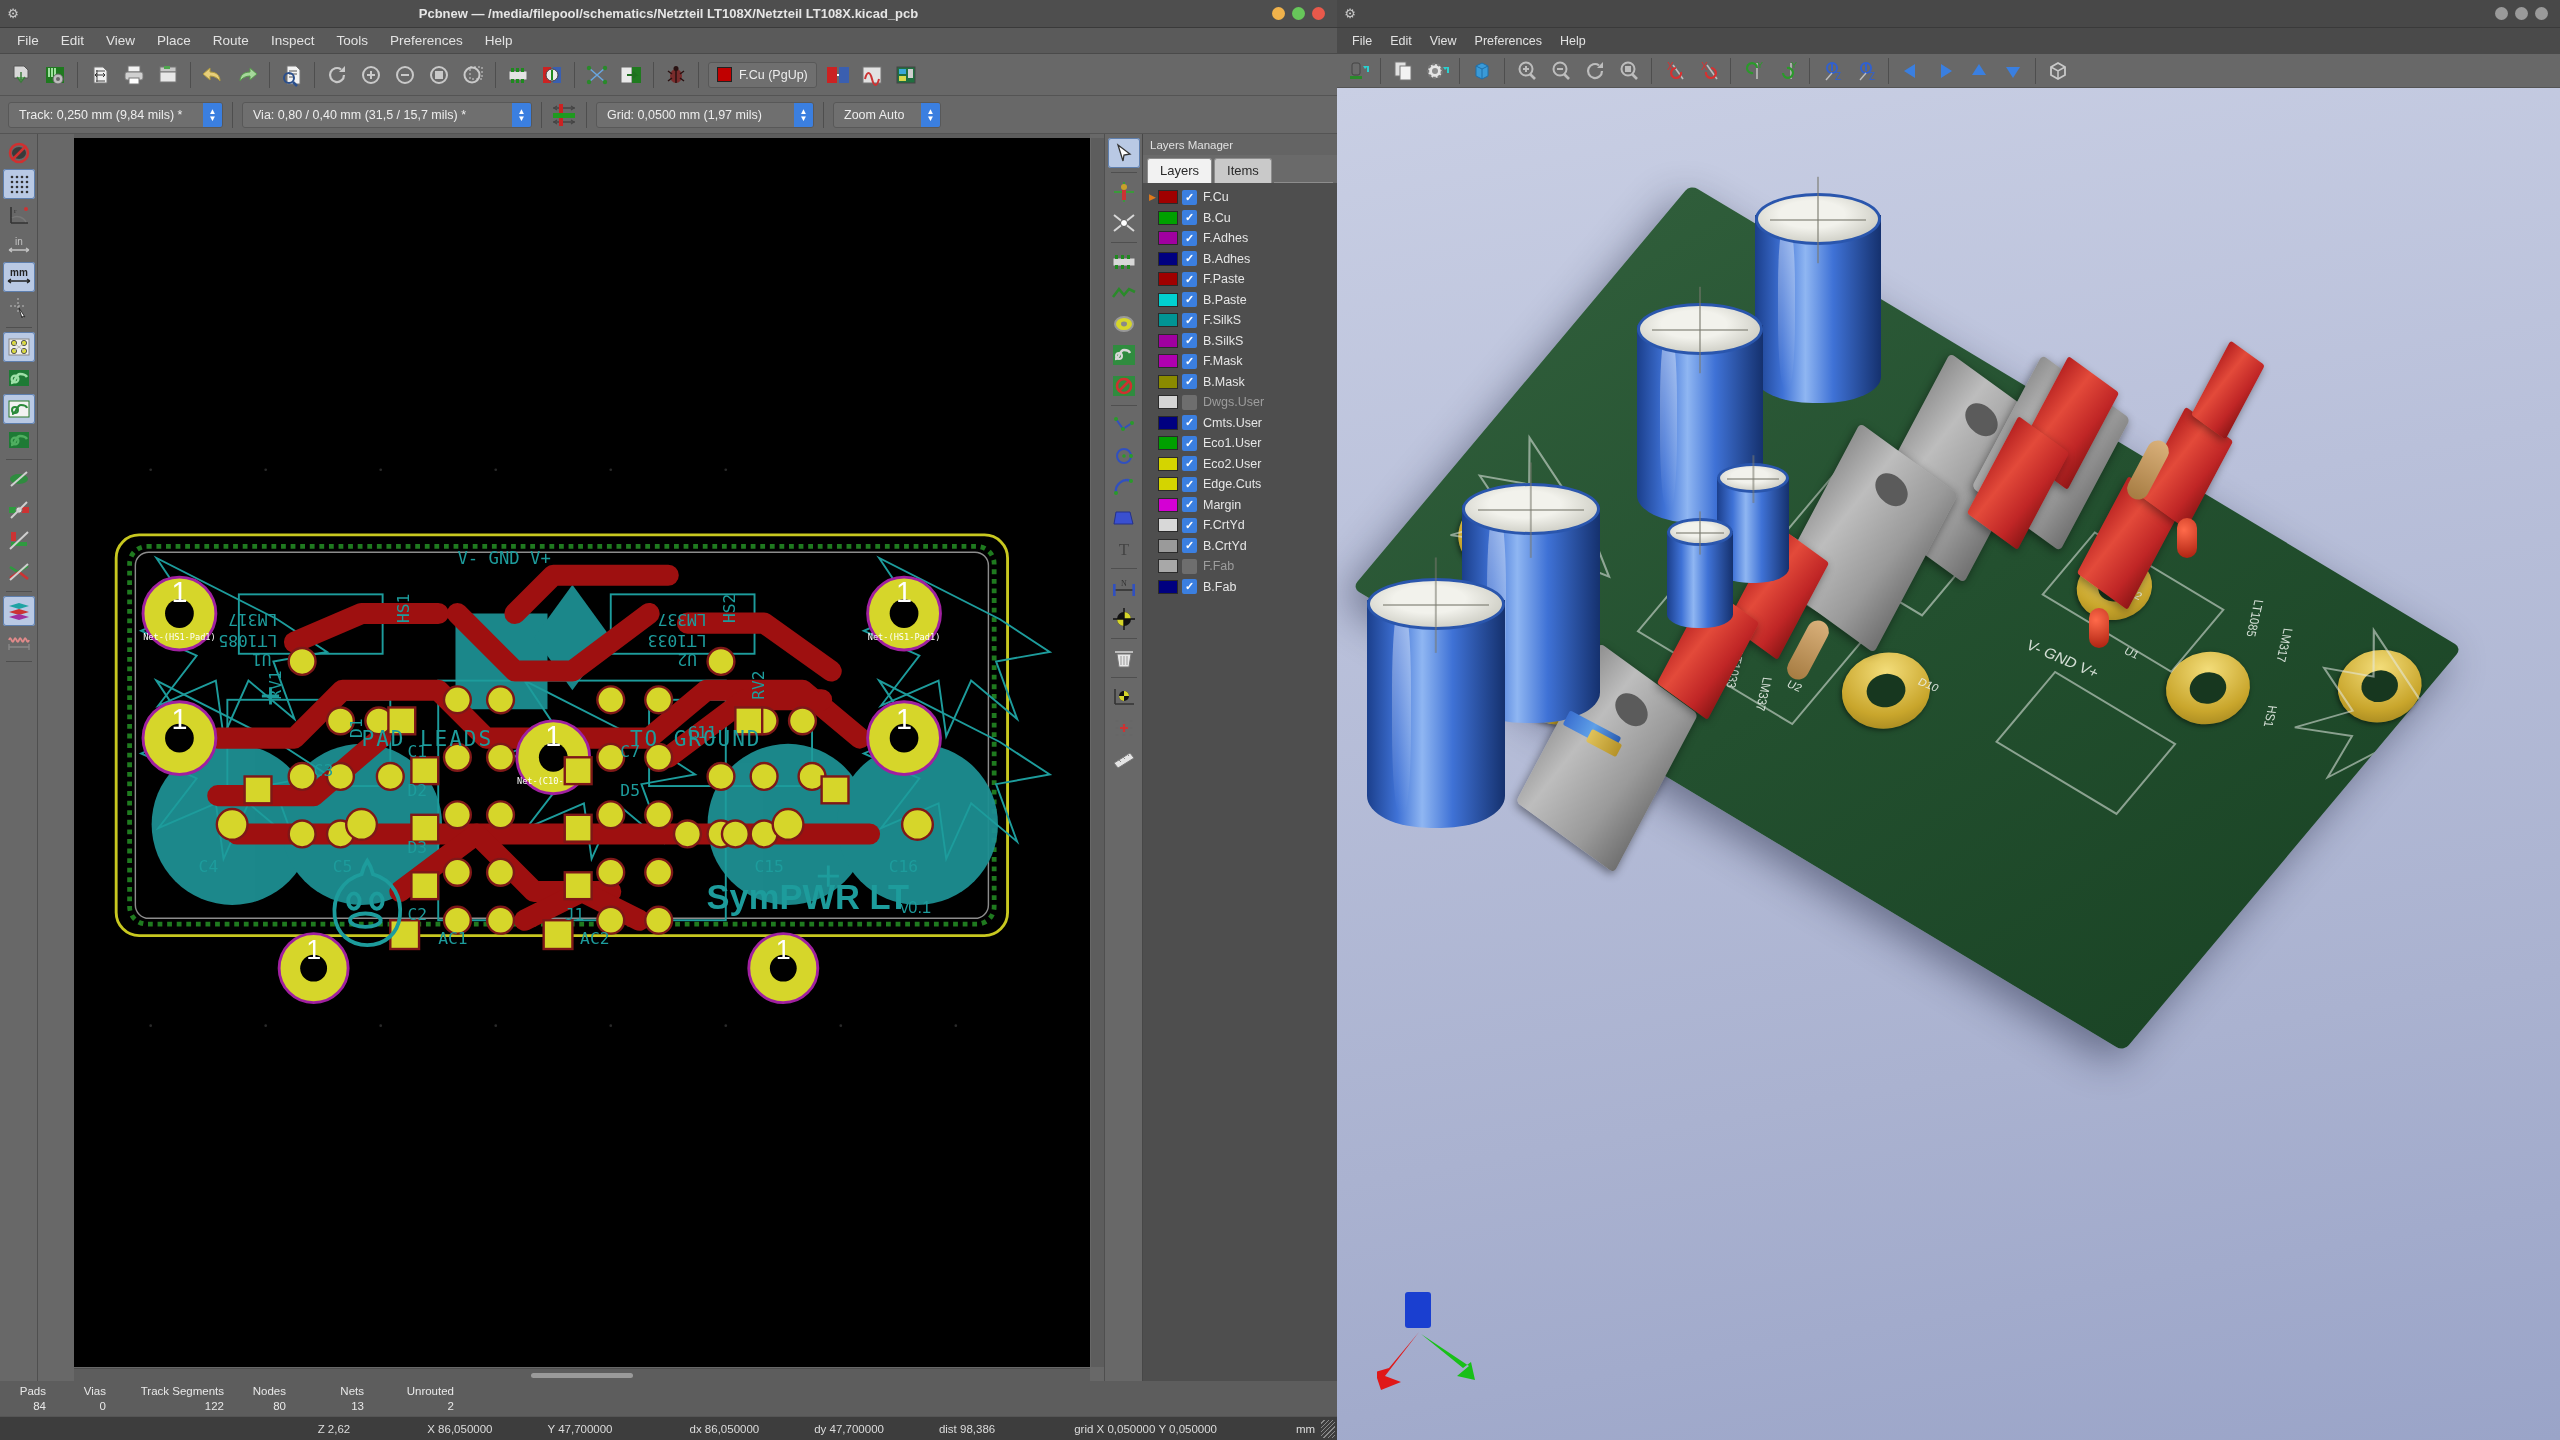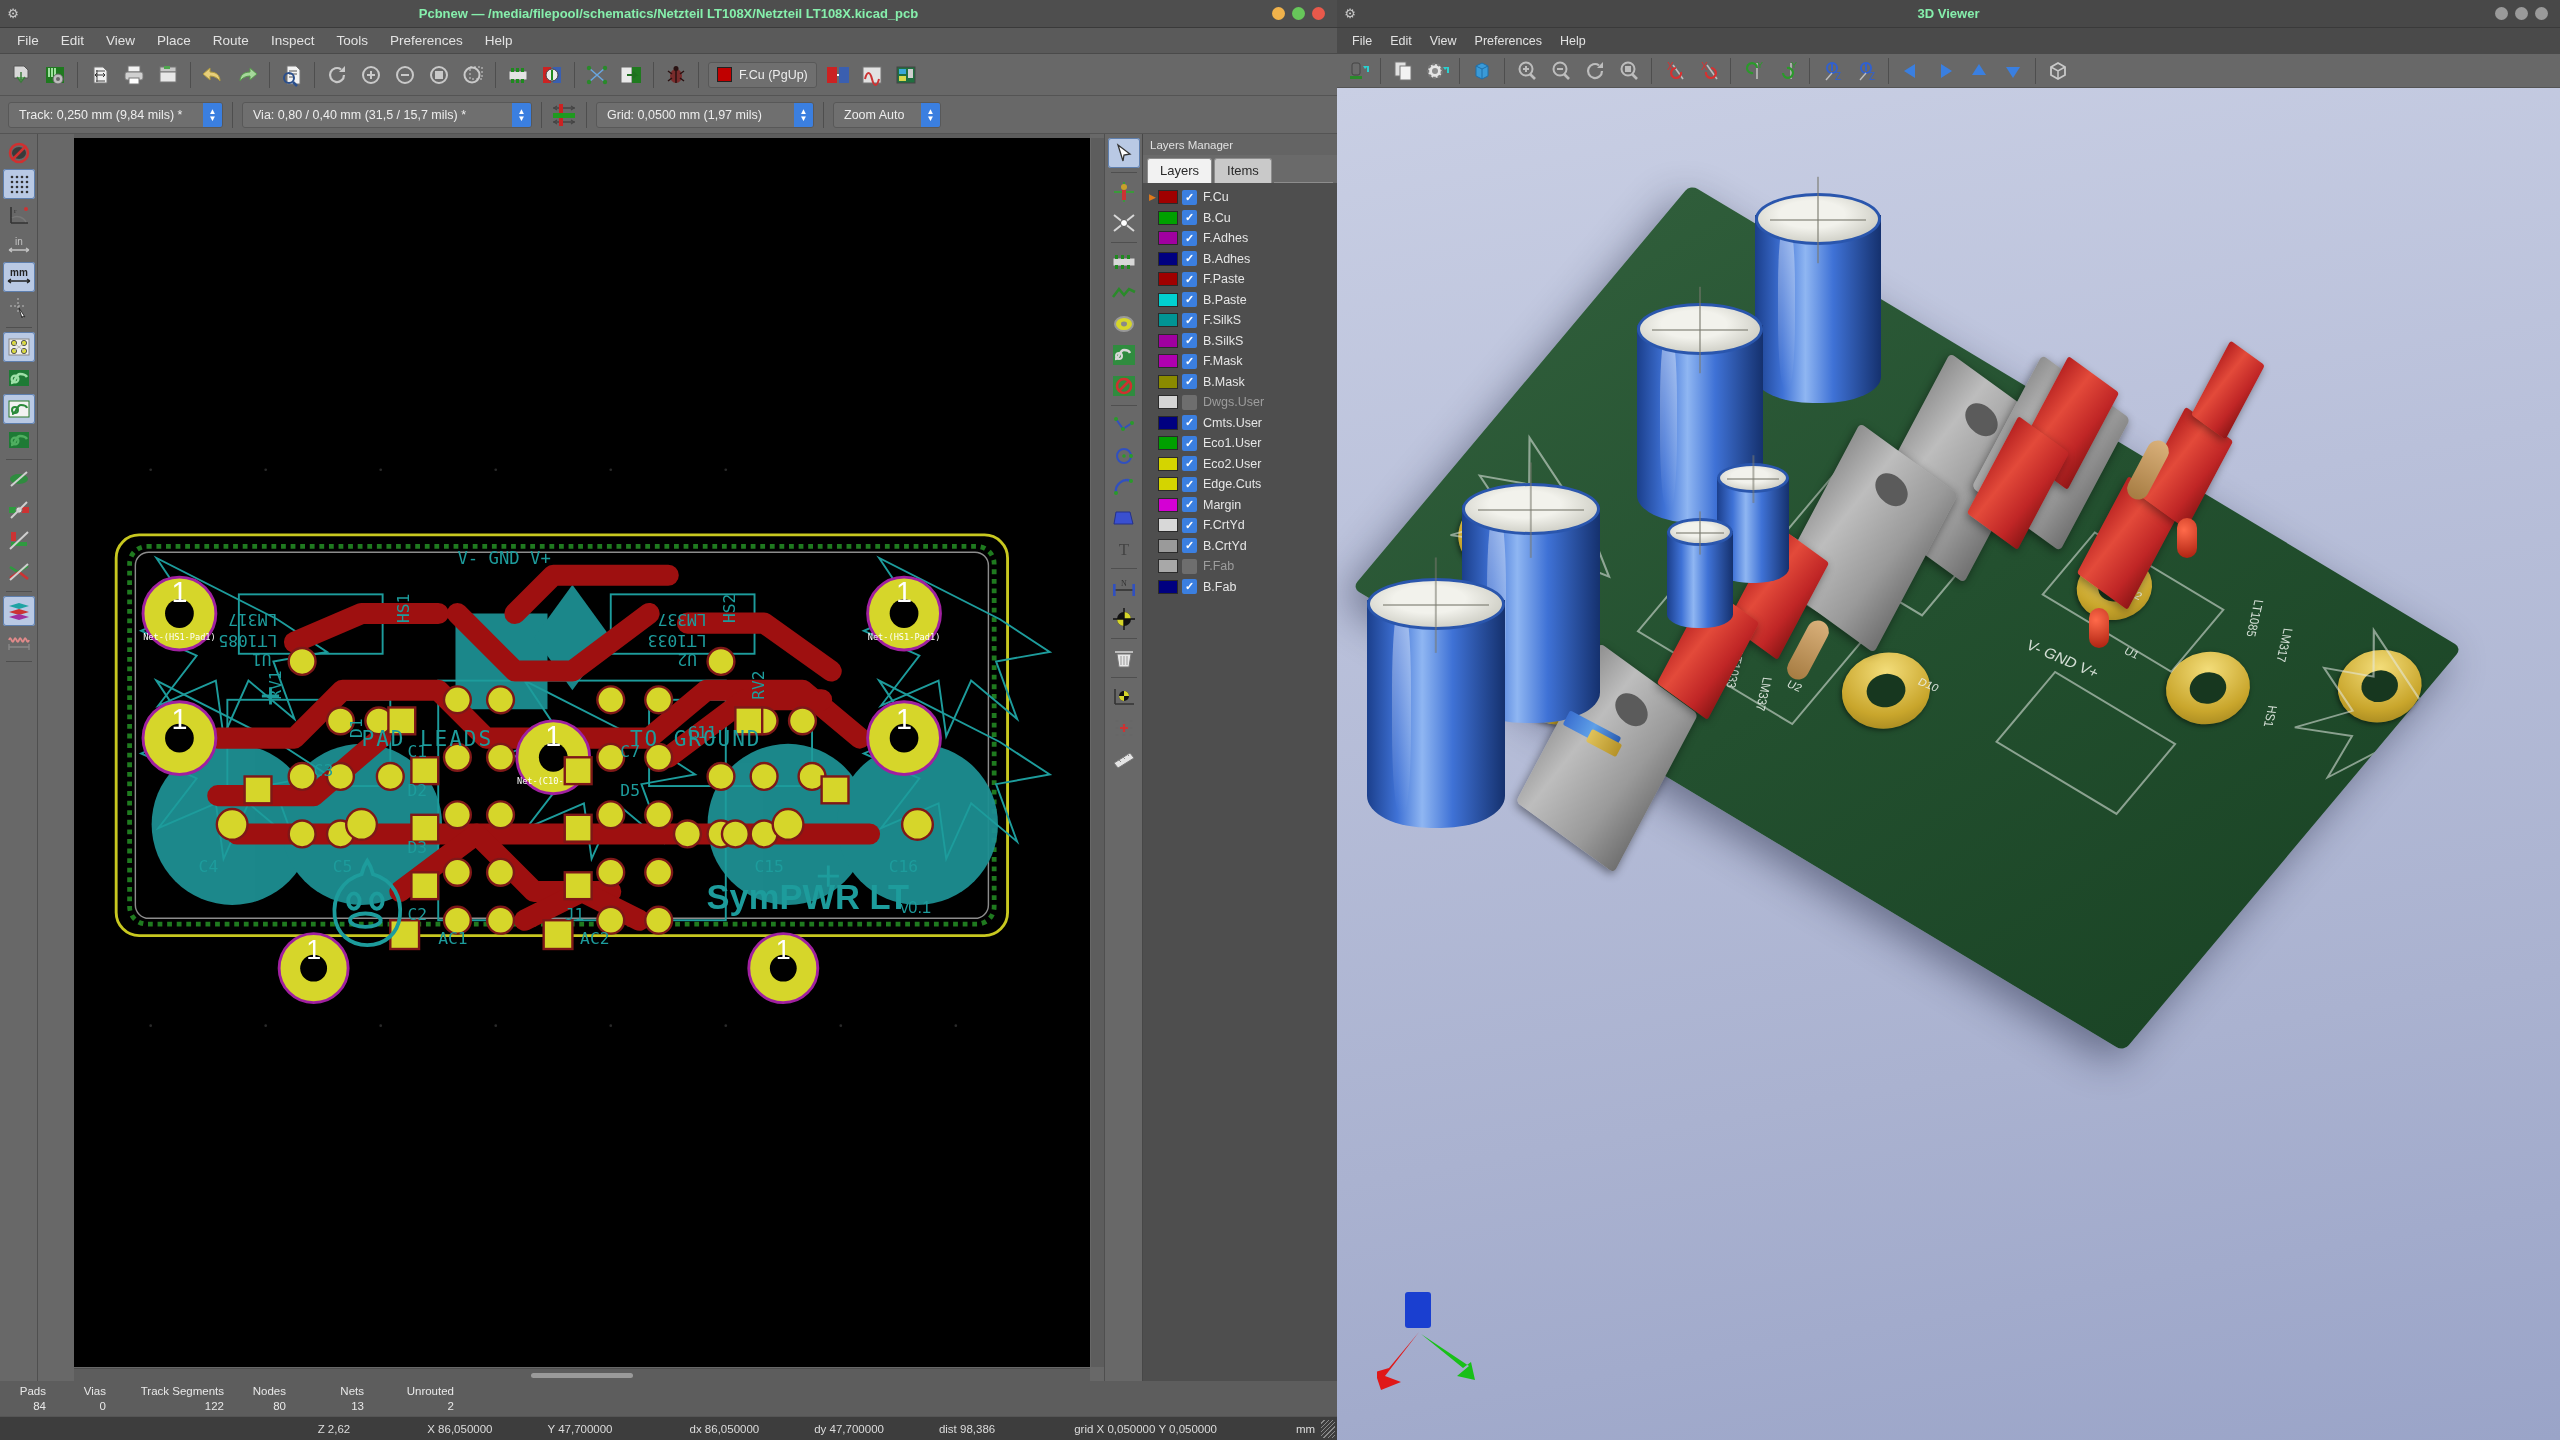--- a/index.html
+++ b/index.html
@@ -20,21 +20,21 @@
     height: 28px; flex: 0 0 28px;
     background: #4e4e4e;
     display: flex; align-items: center;
     position: relative;
     border-bottom: 1px solid #3a3a3a;
   }
   .titlebar.inactive { background: #484848; }
   .tb-gear { width: 26px; text-align: center; color: #c9c9c9; font-size: 13px; }
   .tb-title {
     position: absolute; left: 0; right: 0; text-align: center;
-    color: #86efac; font-size: 13px; font-weight: bold;
+    color: #e5e5e5; font-size: 13px; font-weight: bold;
     white-space: nowrap; overflow: hidden;
     pointer-events: none;
   }
   .tb-title.dim { color: #6d6d6d; font-weight: bold; text-align: left; left: 28px; }
   .tb-buttons { margin-left: auto; display: flex; gap: 7px; padding-right: 12px; z-index: 2; }
   .tbtn { width: 13px; height: 13px; border-radius: 50%; }
   .tbtn.min { background: #f0b24b; }
   .tbtn.max { background: #67c75a; }
   .tbtn.close { background: #e8594b; }
   .tbtn.g { background: #9a9a9a; }
@@ -1164,21 +1164,20 @@
         <div class="sb-cell" style="padding-left:30px">mm</div>
         <div class="grip"></div>
       </div>
     </div>
   </div>
 
   <div class="win win-3d">
 
     <div class="titlebar inactive">
       <div class="tb-gear">⚙</div>
-      <div class="tb-title">3D Viewer</div>
       <div class="tb-buttons">
         <div class="tbtn g"></div>
         <div class="tbtn g"></div>
         <div class="tbtn g"></div>
       </div>
     </div>
 
     <div class="menubar dark">
       <div class="menu-item">File</div>
       <div class="menu-item">Edit</div>

